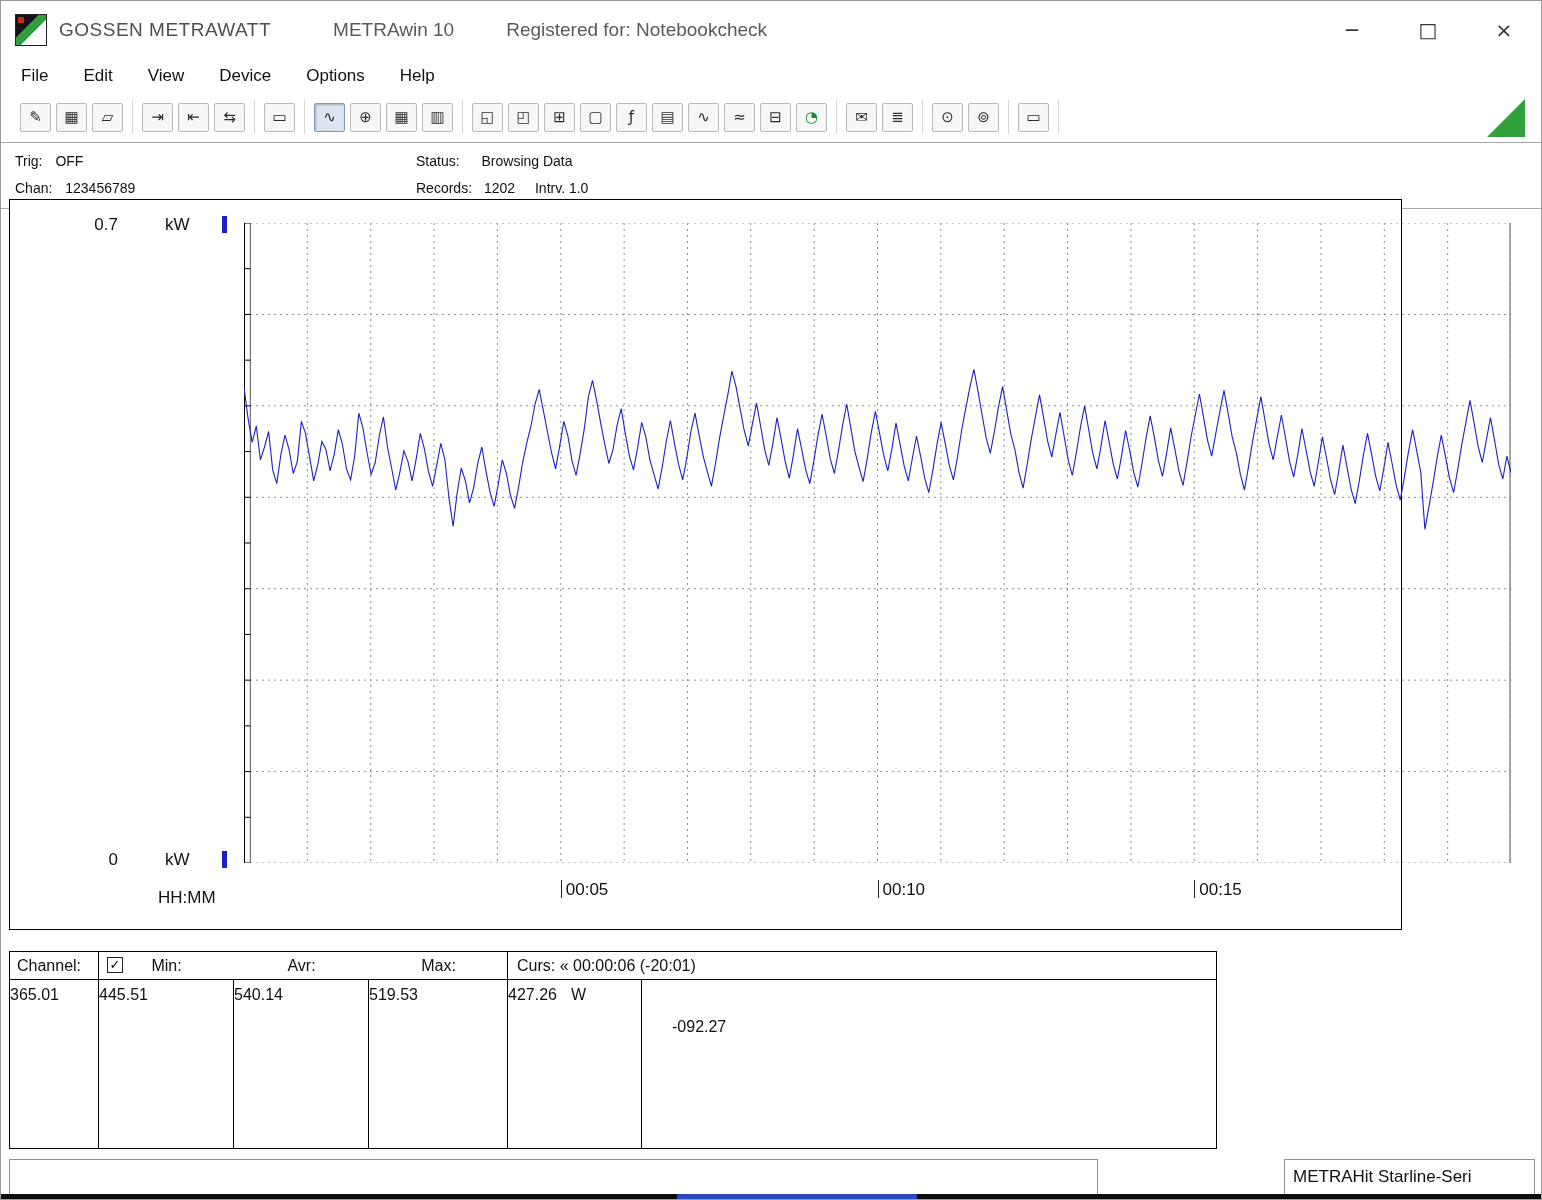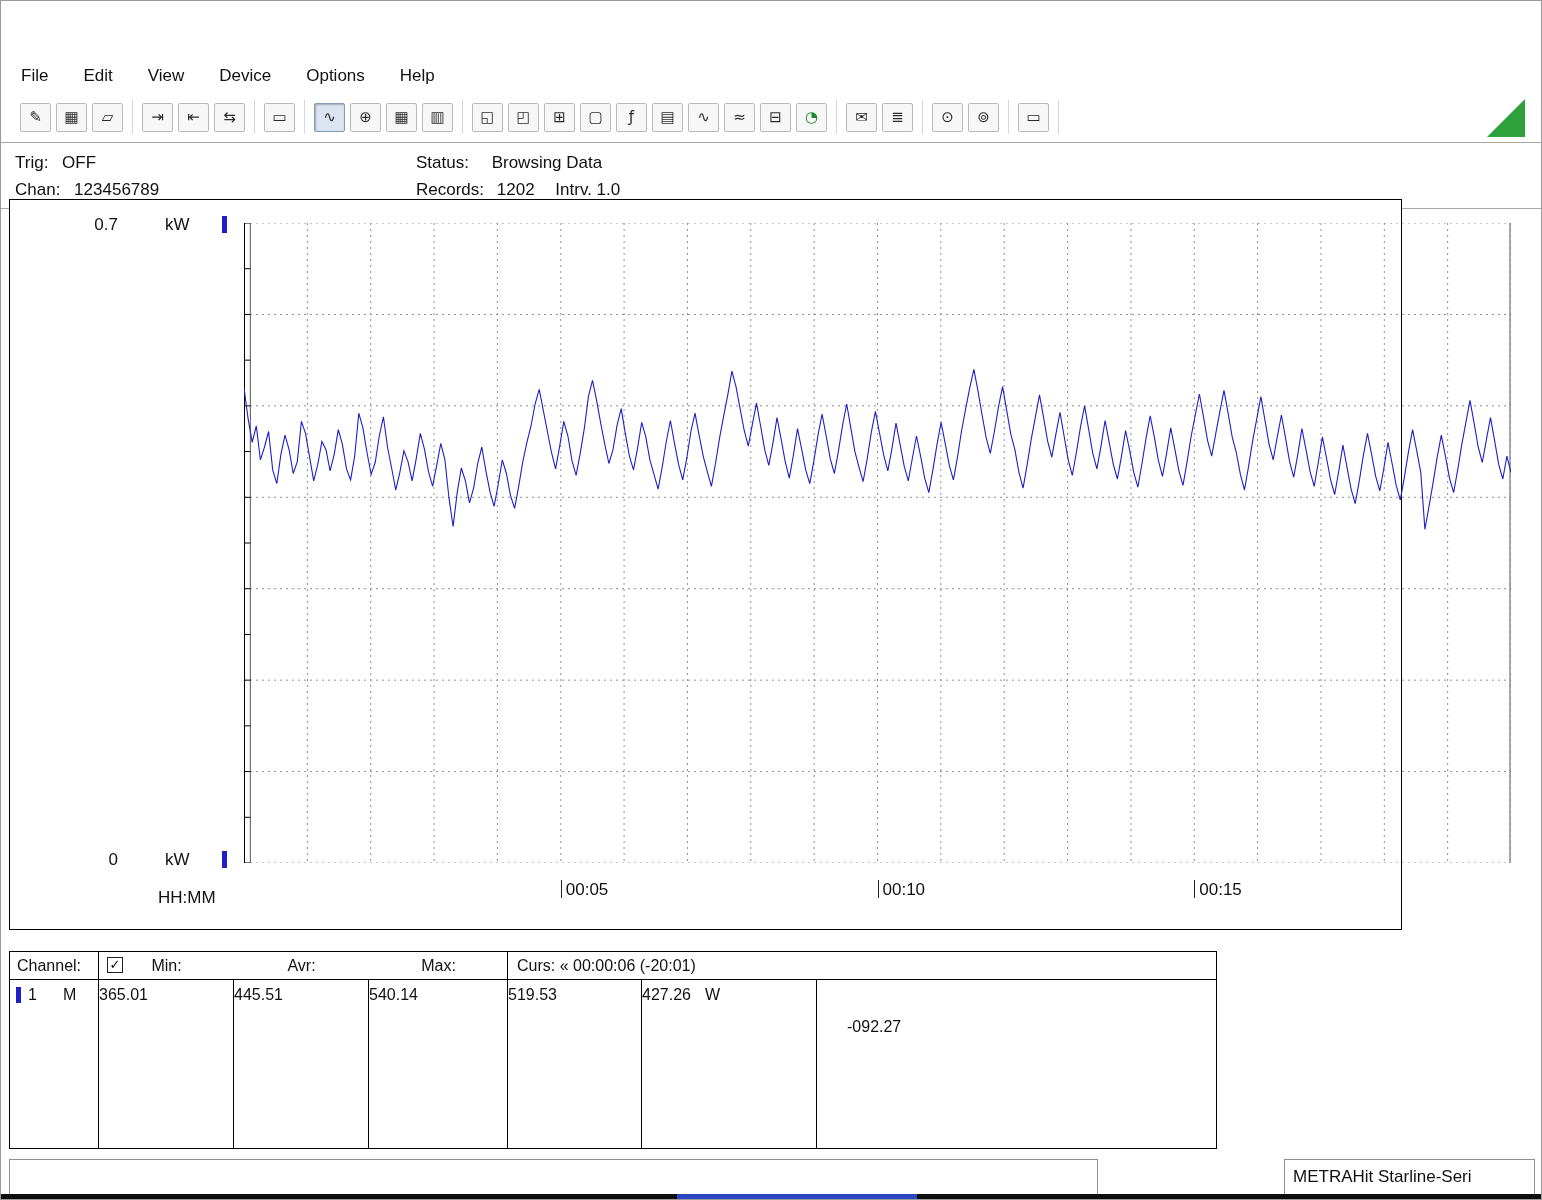--- a/index.html
+++ b/index.html
@@ -28,21 +28,21 @@
   .tb-group { display:flex; gap:5px; padding:0 9px; border-right:1px solid #d7d7d7; height:34px; align-items:center; }
   .tb-group:last-of-type { border-right:none; }
   .tb-btn { width:31px; height:29px; background:#f7f7f7; border:1px solid #b9b9b9; border-radius:2px; display:flex; align-items:center; justify-content:center; padding:0; cursor:default; }
   .tb-btn.pressed { background:#dbe4f0; border:1px solid #7f9db9; box-shadow:inset 1px 1px 2px rgba(0,0,0,0.25); }
   .tb-glyph { font-size:15px; color:#2b2b2b; line-height:1; font-family:"DejaVu Sans", sans-serif; }
   .tb-glyph.green { color:#1d8a2a; font-weight:bold; }
   .tb-triangle { position:absolute; right:16px; top:7px; width:0; height:0;
                  border-left:38px solid transparent; border-bottom:38px solid #2fa13c; }
 
   
-  .statuspanel { position:absolute; top:143px; left:0; right:0; height:65px; border-bottom:1px solid #a8a8a8; font-size:17px; color:#111; }
+  .statuspanel { position:absolute; top:143px; left:0; right:0; height:65px; border-bottom:1px solid #a8a8a8; font-size:14px; color:#111; }
   .sp-row { position:absolute; left:14px; white-space:nowrap; }
   .sp-label { display:inline-block; }
   .sp-col2 { position:absolute; left:415px; white-space:nowrap; }
 
   
   .chartwrap { position:absolute; top:198px; left:8px; width:1393px; height:731px; border:1px solid #000; background:#fff; }
   .plot { position:absolute; left:234px; top:23px; width:1267px; height:640px; }
   .plot svg { width:100%; height:100%; display:block; }
   .grid { stroke:#8f8f8f; stroke-width:1; stroke-dasharray:2 4; }
   .axis { stroke:#000; stroke-width:1; }
@@ -78,20 +78,31 @@
   .sb-right { position:absolute; top:1158px; left:1283px; width:251px; height:37px; border:1px solid #8f8f8f; background:#fff;
               font-size:17px; color:#111; padding:7px 0 0 8px; white-space:nowrap; overflow:hidden; }
   .tasksliver { position:absolute; bottom:0; left:0; right:0; height:5px; background:#0d0d0d; }
   .tasksliver .blueblob { position:absolute; left:676px; width:240px; height:5px; background:#2a47c0; }
 </style>
 </head>
 <body>
 
 <div class="window">
 
+  <div class="titlebar">
+    <div class="logo"></div>
+    <span class="brand">GOSSEN METRAWATT</span>
+    <span class="appname">METRAwin 10</span>
+    <span class="registered">Registered for: Notebookcheck</span>
+    <div class="wincontrols">
+      <button>─</button>
+      <button>□</button>
+      <button>×</button>
+    </div>
+  </div>
 
   <div class="menubar">
     <span class="menuitem">File</span>
     <span class="menuitem">Edit</span>
     <span class="menuitem">View</span>
     <span class="menuitem">Device</span>
     <span class="menuitem">Options</span>
     <span class="menuitem">Help</span>
   </div>
 
@@ -295,23 +306,20 @@
   <div class="measure">
     <div class="mh mh-channel">Channel:</div>
     <div class="mh mh-stats">
       <span class="checkbox">✓</span>
       <span class="mh-lab">Min:</span>
       <span class="mh-lab">Avr:</span>
       <span class="mh-lab">Max:</span>
     </div>
     <div class="mh mh-curs">Curs: « 00:00:06 (-20:01)</div>
 
-    <div class="mc mc-channel">
-      <span class="chmark"></span><span>1</span><span class="ch-unit">M</span>
-    </div>
     <div class="mc">365.01</div>
     <div class="mc">445.51</div>
     <div class="mc">540.14</div>
     <div class="mc">519.53</div>
     <div class="mc">
       <span>427.26</span><span class="curs-unit">W</span>
     </div>
     <div class="mc">-092.27</div>
   </div>
 

